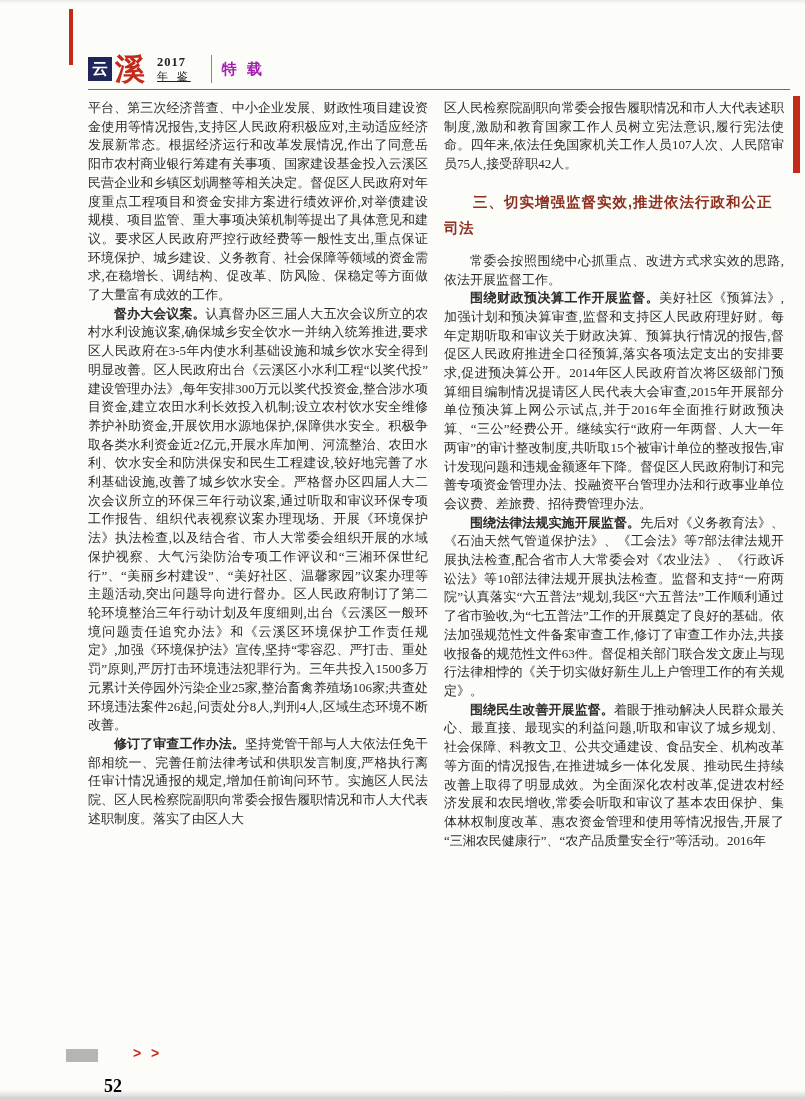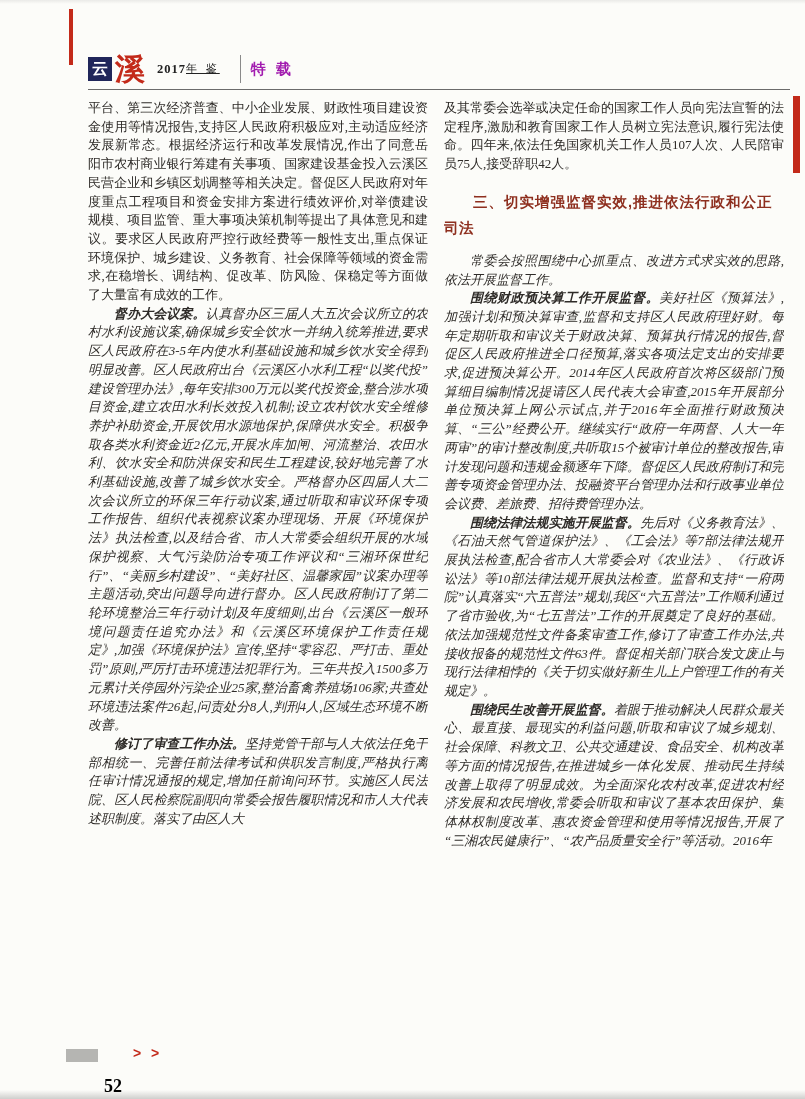--- a/index.html
+++ b/index.html
@@ -34,21 +34,21 @@
     font-size: 16px; font-weight: bold;
     display: flex; align-items: center; justify-content: center;
     flex: 0 0 auto;
   }
   .logo-xi {
     font-size: 30px; line-height: 1;
     color: var(--accent-red, #c32a1a);
     font-weight: bold;
     margin: 0 12px 0 3px;
   }
-  .year-block { display: flex; line-height: 1.2; margin-right: 10px; }
+  .year-block { display: flex; flex-direction: column; line-height: 1.2; margin-right: 10px; }
   .year { font-size: 12.5px; font-weight: 600; letter-spacing: 1px; color: #222; }
   .year-label { font-size: 11px; letter-spacing: 3px; color: #222; text-decoration: underline; }
   .v-divider { width: 1px; height: 28px; background: #8a8a8a; margin: 0 10px; }
   .edition {
     font-size: 15px; font-weight: bold; letter-spacing: 3px; color: #a21caf;
     font-family: "Liberation Sans", "DejaVu Sans", sans-serif;
   }
   .header-rule {
     position: absolute; left: 88px; top: 89px;
     width: 702px; height: 1px; background: #6b6b6b;
@@ -63,21 +63,21 @@
   .column {
     width: 340px; height: 100%;
     overflow: hidden;
     text-align: justify;
   }
   .para {
     font-size: 13px;
     line-height: 18.7px;
     margin: 0;
   }
-  .para.indent { text-indent: 2em; font-style: italic; }
+  .para.indent { text-indent: 2em; }
   .lead {
     font-weight: bold;
     font-family: "Liberation Sans", "DejaVu Sans", sans-serif;
   }
   .section-heading {
     font-family: "Liberation Sans", "DejaVu Sans", sans-serif;
     font-size: 14.5px; font-weight: 700;
     line-height: 26px;
     color: var(--heading-red, #8e2f1f);
     text-indent: 2em;
@@ -140,21 +140,21 @@
   </header>
   <div class="header-rule"></div>
 
   <main class="content">
     <section class="column">
         <p class="para"><span>平台、第三次经济普查、中小企业发展、财政性项目建设资金使用等情况报告,支持区人民政府积极应对,主动适应经济发展新常态。根据经济运行和改革发展情况,作出了同意岳阳市农村商业银行筹建有关事项、国家建设基金投入云溪区民营企业和乡镇区划调整等相关决定。督促区人民政府对年度重点工程项目和资金安排方案进行绩效评价,对举债建设规模、项目监管、重大事项决策机制等提出了具体意见和建议。要求区人民政府严控行政经费等一般性支出,重点保证环境保护、城乡建设、义务教育、社会保障等领域的资金需求,在稳增长、调结构、促改革、防风险、保稳定等方面做了大量富有成效的工作。</span></p>
         <p class="para indent"><span class="lead">督办大会议案。</span><span>认真督办区三届人大五次会议所立的农村水利设施议案,确保城乡安全饮水一并纳入统筹推进,要求区人民政府在3-5年内使水利基础设施和城乡饮水安全得到明显改善。区人民政府出台《云溪区小水利工程“以奖代投”建设管理办法》,每年安排300万元以奖代投资金,整合涉水项目资金,建立农田水利长效投入机制;设立农村饮水安全维修养护补助资金,开展饮用水源地保护,保障供水安全。积极争取各类水利资金近2亿元,开展水库加闸、河流整治、农田水利、饮水安全和防洪保安和民生工程建设,较好地完善了水利基础设施,改善了城乡饮水安全。严格督办区四届人大二次会议所立的环保三年行动议案,通过听取和审议环保专项工作报告、组织代表视察议案办理现场、开展《环境保护法》执法检查,以及结合省、市人大常委会组织开展的水域保护视察、大气污染防治专项工作评议和“三湘环保世纪行”、“美丽乡村建设”、“美好社区、温馨家园”议案办理等主题活动,突出问题导向进行督办。区人民政府制订了第二轮环境整治三年行动计划及年度细则,出台《云溪区一般环境问题责任追究办法》和《云溪区环境保护工作责任规定》,加强《环境保护法》宣传,坚持“零容忍、严打击、重处罚”原则,严厉打击环境违法犯罪行为。三年共投入1500多万元累计关停园外污染企业25家,整治畜禽养殖场106家;共查处环境违法案件26起,问责处分8人,判刑4人,区域生态环境不断改善。</span></p>
         <p class="para indent"><span class="lead">修订了审查工作办法。</span><span>坚持党管干部与人大依法任免干部相统一、完善任前法律考试和供职发言制度,严格执行离任审计情况通报的规定,增加任前询问环节。实施区人民法院、区人民检察院副职向常委会报告履职情况和市人大代表述职制度。落实了由区人大</span></p>
       </section>
     <section class="column">
-        <p class="para"><span>及其常委会选举或决定任命的国家工作人员向宪法宣誓的法定程序,激励和教育国家工作人员树立宪法意识,履行宪法使命。四年来,依法任免国家机关工作人员107人次、人民陪审员75人,接受辞职42人。</span></p>
+        <p class="para"><span>区人民检察院副职向常委会报告履职情况和市人大代表述职制度,激励和教育国家工作人员树立宪法意识,履行宪法使命。四年来,依法任免国家机关工作人员107人次、人民陪审员75人,接受辞职42人。</span></p>
         <h3 class="section-heading"><span>三、切实增强监督实效,推进依法行政和公正司法</span></h3>
         <p class="para indent"><span>常委会按照围绕中心抓重点、改进方式求实效的思路,依法开展监督工作。</span></p>
         <p class="para indent"><span class="lead">围绕财政预决算工作开展监督。</span><span>美好社区《预算法》,加强计划和预决算审查,监督和支持区人民政府理好财。每年定期听取和审议关于财政决算、预算执行情况的报告,督促区人民政府推进全口径预算,落实各项法定支出的安排要求,促进预决算公开。2014年区人民政府首次将区级部门预算细目编制情况提请区人民代表大会审查,2015年开展部分单位预决算上网公示试点,并于2016年全面推行财政预决算、“三公”经费公开。继续实行“政府一年两督、人大一年两审”的审计整改制度,共听取15个被审计单位的整改报告,审计发现问题和违规金额逐年下降。督促区人民政府制订和完善专项资金管理办法、投融资平台管理办法和行政事业单位会议费、差旅费、招待费管理办法。</span></p>
         <p class="para indent"><span class="lead">围绕法律法规实施开展监督。</span><span>先后对《义务教育法》、《石油天然气管道保护法》、《工会法》等7部法律法规开展执法检查,配合省市人大常委会对《农业法》、《行政诉讼法》等10部法律法规开展执法检查。监督和支持“一府两院”认真落实“六五普法”规划,我区“六五普法”工作顺利通过了省市验收,为“七五普法”工作的开展奠定了良好的基础。依法加强规范性文件备案审查工作,修订了审查工作办法,共接收报备的规范性文件63件。督促相关部门联合发文废止与现行法律相悖的《关于切实做好新生儿上户管理工作的有关规定》。</span></p>
         <p class="para indent"><span class="lead">围绕民生改善开展监督。</span><span>着眼于推动解决人民群众最关心、最直接、最现实的利益问题,听取和审议了城乡规划、社会保障、科教文卫、公共交通建设、食品安全、机构改革等方面的情况报告,在推进城乡一体化发展、推动民生持续改善上取得了明显成效。为全面深化农村改革,促进农村经济发展和农民增收,常委会听取和审议了基本农田保护、集体林权制度改革、惠农资金管理和使用等情况报告,开展了“三湘农民健康行”、“农产品质量安全行”等活动。2016年</span></p>
       </section>
   </main>
 
   <footer>
     <span class="footer-bar"></span>

